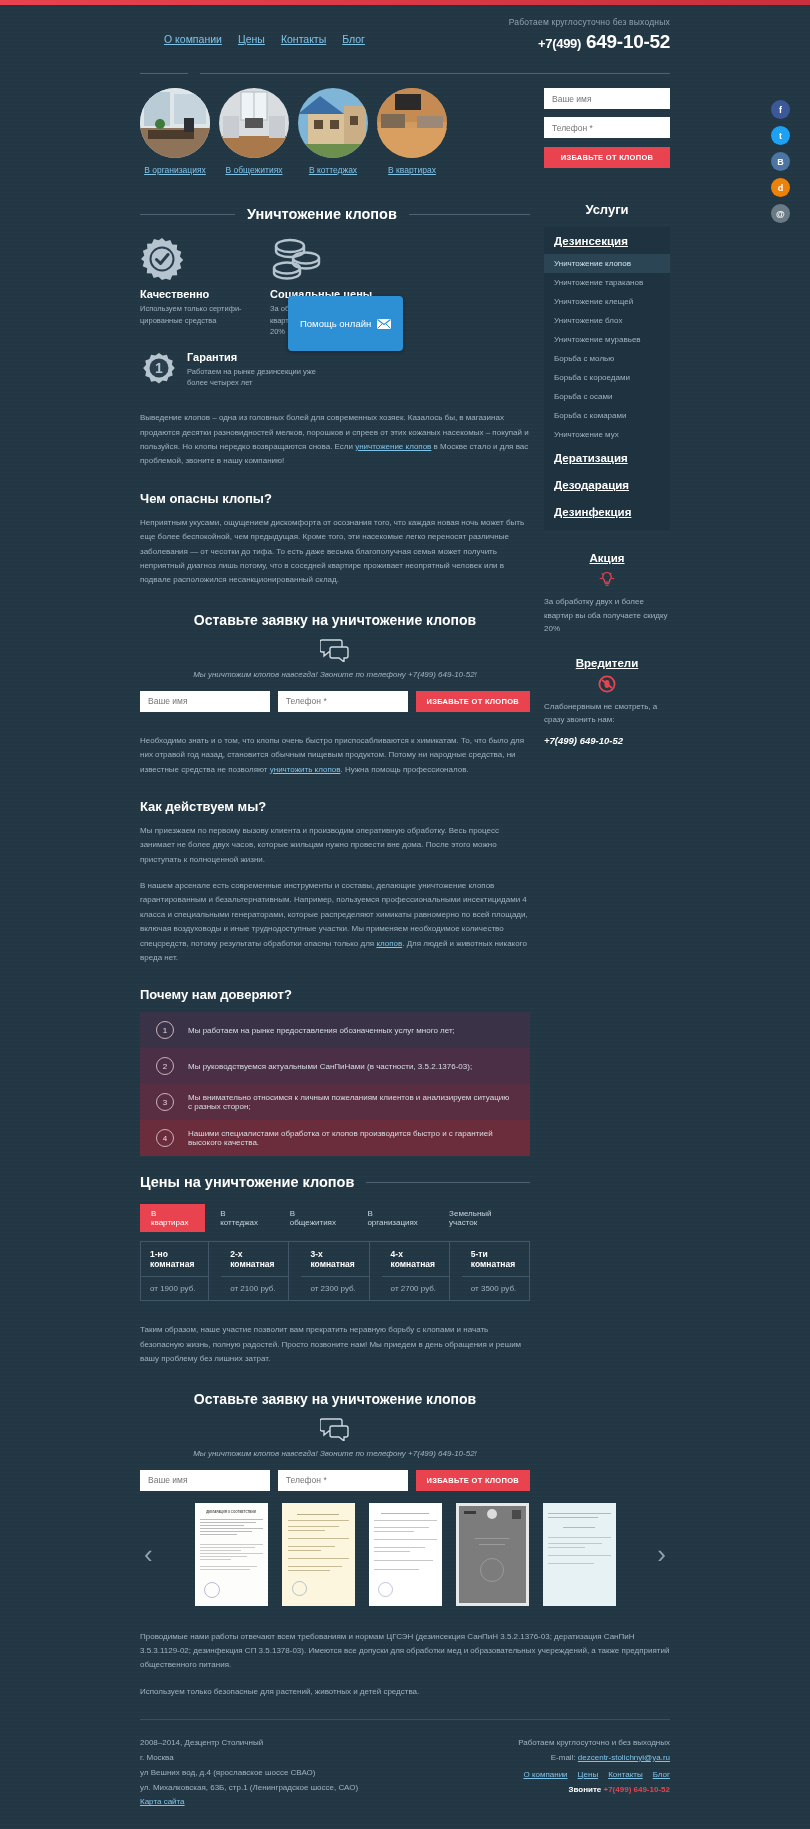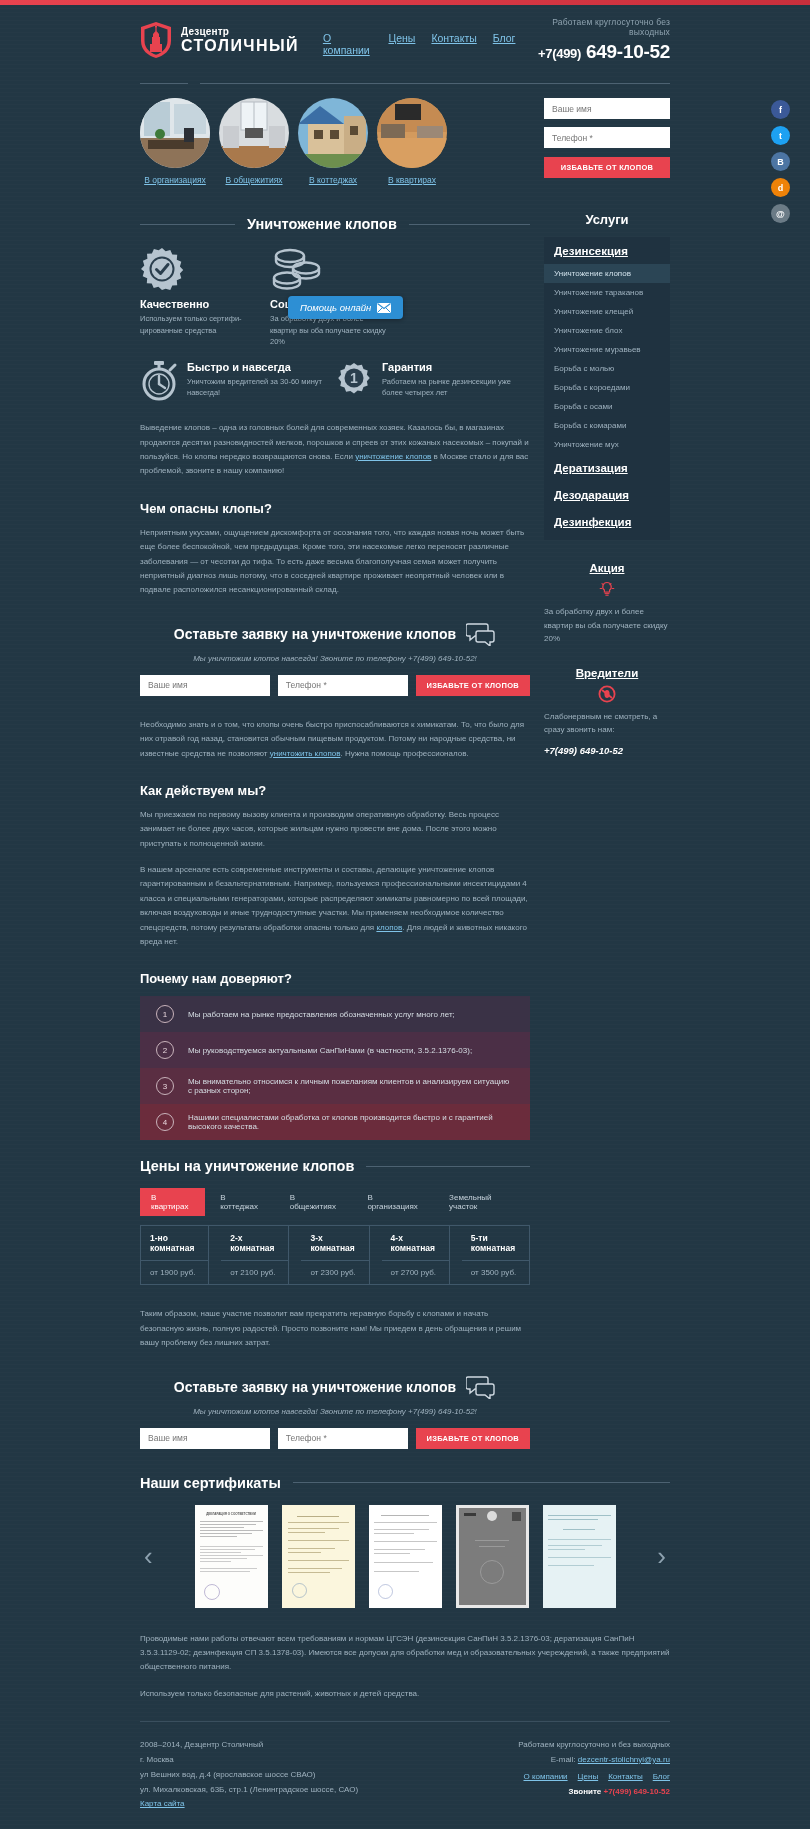--- a/index.html
+++ b/index.html
@@ -68,21 +68,21 @@
   .feat2 { display:flex; gap:9px; width:195px; align-items:flex-start;}
   .feat2 .ic { flex:0 0 auto; width:38px; height:38px; }
 
   .body-text { font-size:8px; color:#9fb2bf; line-height:1.8; margin-top:22px;}
   .body-text a { color:#7fc3e8; text-decoration:underline;}
 
   .h2 { font-size:13px; font-weight:bold; color:#fff; margin:22px 0 10px;}
 
   
   .cta { margin-top:24px; }
-  .cta-title-row { display:flex; align-items:center; justify-content:center; gap:10px;}
+  .cta-title-row { display:flex; align-items:center; justify-content:center; gap:10px;flex-direction:column;}
   .cta-title { font-size:14px; font-weight:bold; color:#fff;}
   .cta-sub { text-align:center; font-size:8px; color:#9fb2bf; font-style:italic; margin:8px 0 12px;}
   .cta-form { display:flex; gap:8px;}
   .cta-form .inp { width:175px; margin:0; height:21px;}
   .cta-form .btn-red { width:160px; height:21px; font-size:7.5px;}
 
   
   .trust { margin-top:6px; }
   .trust-row { display:flex; align-items:center; gap:14px; padding:9px 16px; font-size:8px; color:#d6dee4;}
   .trust-row:nth-child(1){ background:#3a3246;}
@@ -121,22 +121,22 @@
   .side-p { font-size:8px; color:#9fb2bf; line-height:1.65; margin-top:7px;}
   .side-phone { font-size:9.5px; font-weight:bold; font-style:italic; color:#fff; margin-top:9px;}
 
   
   .social { position:absolute; right:20px; top:100px; display:flex; flex-direction:column; gap:7px;}
   .soc { width:19px; height:19px; border-radius:50%; display:flex; align-items:center;
          justify-content:center; font-size:9px; color:#fff; font-weight:bold; cursor:pointer;}
 
   
   .chat { position:absolute; left:288px; top:296px; background:#2d8fd4; color:#fff;
-          padding:6px 12px; border-radius:4px; font-size:9.5px; display:flex; align-items:center;
-          gap:6px; cursor:pointer; box-shadow:0 1px 4px rgba(0,0,0,.35);font-style:italic;}
+          padding:22px 12px; border-radius:4px; font-size:9.5px; display:flex; align-items:center;
+          gap:6px; cursor:pointer; box-shadow:0 1px 4px rgba(0,0,0,.35);}
 
   
   .footer { border-top:1px solid #3a4f5e; margin-top:20px; padding:16px 0 26px; display:flex;}
   .f-left { width:330px; font-size:8px; color:#9fb2bf; line-height:1.85;}
   .f-right { margin-left:auto; text-align:right; font-size:8px; color:#9fb2bf; line-height:1.85;}
   .f-right a, .f-left a { color:#7fc3e8; text-decoration:underline; cursor:pointer;}
   .f-links { margin-top:2px; display:flex; gap:10px; justify-content:flex-end;}
   .f-phone { color:#fff; font-weight:bold;}
   .f-phone b { color:#e8434f; }
   svg { display:block; }
@@ -151,37 +151,20 @@
     <div class="soc" style="background:#3b5998">f</div>
     <div class="soc" style="background:#1da1f2">t</div>
     <div class="soc" style="background:#4c75a3">B</div>
     <div class="soc" style="background:#ee8208">d</div>
     <div class="soc" style="background:#6b7b86">@</div>
   </div>
 
   <div class="wrap">
 
     <div class="header">
-      <div class="logo">
-        <div class="shield">
-          <svg width="32" height="38" viewBox="0 0 32 38">
-            <path d="M16 1 L31 6 V20 C31 29 24 35 16 37 C8 35 1 29 1 20 V6 Z" fill="#e8434f"></path>
-            <path d="M16 4.5 L27.5 8.5 V20 C27.5 27 22 32 16 33.8 C10 32 4.5 27 4.5 20 V8.5 Z" fill="#223744"></path>
-            <rect x="15.4" y="6" width="1.2" height="4" fill="#e8434f"></rect>
-            <circle cx="16" cy="5.5" r="1.1" fill="#e8434f"></circle>
-            <path d="M13 13 L16 9.5 L19 13 V16 H13 Z" fill="#e8434f"></path>
-            <rect x="12" y="16" width="8" height="7" fill="#e8434f"></rect>
-            <rect x="10" y="23" width="12" height="8" fill="#e8434f"></rect>
-          </svg>
-        </div>
-        <div>
-          <div class="brand-sub">Дезцентр</div>
-          <div class="brand-main">СТОЛИЧНЫЙ</div>
-        </div>
-      </div>
       <div class="nav">
         <a>О компании</a>
         <a>Цены</a>
         <a>Контакты</a>
         <a>Блог</a>
       </div>
       <div class="hdr-right">
         <div class="hdr-note">Работаем круглосуточно без выходных</div>
         <div class="hdr-phone">
           <span class="code">+7(499)</span>
@@ -296,37 +279,20 @@
                 <ellipse cx="17" cy="31" rx="13" ry="5.5" fill="none" stroke="#b6c4cf" stroke-width="2.4"></ellipse>
                 <path d="M4 31 v5 a13 5.5 0 0 0 26 0 V31" fill="none" stroke="#b6c4cf" stroke-width="2.4"></path>
               </svg>
             </div>
             <div class="feat-h">Социальные цены</div>
             <div class="feat-p">За обработку двух и более квартир вы оба получаете скидку 20%</div>
           </div>
         </div>
 
         <div class="feats2">
-          <div class="feat2">
-            <div class="ic">
-              <svg width="38" height="40" viewBox="0 0 38 40">
-                <rect x="14" y="0" width="10" height="4" rx="1" fill="#b6c4cf"></rect>
-                <circle cx="19" cy="23" r="15" fill="none" stroke="#b6c4cf" stroke-width="3"></circle>
-                <circle cx="19" cy="23" r="10" fill="none" stroke="#b6c4cf" stroke-width="1.4"></circle>
-                <path d="M19 23 V15" stroke="#b6c4cf" stroke-width="2.4" stroke-linecap="round"></path>
-                <path d="M19 23 L25 27" stroke="#b6c4cf" stroke-width="2.4" stroke-linecap="round"></path>
-                <rect x="17.5" y="4" width="3" height="5" fill="#b6c4cf"></rect>
-                <path d="M30 9 l5 -5" stroke="#b6c4cf" stroke-width="3" stroke-linecap="round"></path>
-              </svg>
-            </div>
-            <div>
-              <div class="feat-h">Быстро и навсегда</div>
-              <div class="feat-p">Уничтожим вредителей за 30-60 минут навсегда!</div>
-            </div>
-          </div>
           <div class="feat2">
             <div class="ic">
               <svg width="38" height="40" viewBox="0 0 38 40">
                 <path d="M19 2 l3.6 2.6 4.3-.8 1.6 4.1 4.2 1.5-.8 4.3 2.9 3.3-2.9 3.3.8 4.3-4.2 1.5-1.6 4.1-4.3-.8L19 32.5l-3.6-2.6-4.3.8-1.6-4.1-4.2-1.5.8-4.3L3.2 17l2.9-3.3-.8-4.3 4.2-1.5 1.6-4.1 4.3.8z" fill="#b6c4cf"></path>
                 <circle cx="19" cy="17" r="9.5" fill="#2a3e4d"></circle>
                 <text x="19" y="22" font-family="Liberation Sans, sans-serif" font-size="14" font-weight="bold" fill="#b6c4cf" text-anchor="middle">1</text>
               </svg>
             </div>
             <div>
               <div class="feat-h">Гарантия</div>
@@ -488,24 +454,20 @@
                 <path d="M4 5 l10 8" stroke="#e8434f" stroke-width="1.8"></path>
               </svg>
             </span>
           </div>
           <div class="side-p">Слабонервным не смотреть, а сразу звонить нам:</div>
           <div class="side-phone">+7(499) 649-10-52</div>
         </div>
       </div>
     </div>
 
-    <div class="sec-title-row" style="margin-top:26px">
-      <div class="sec-title">Наши сертификаты</div>
-      <div class="line"></div>
-    </div>
     <div class="certs">
       <div class="arrow">‹</div>
       <div class="cert-list">
         <div class="cert" style="background:#fdfdfb">
           <div style="padding:6px 5px;font-size:2.2px;color:#555;line-height:2.6">
             <div style="text-align:center;font-weight:bold;font-size:3px;margin-bottom:3px">ДЕКЛАРАЦИЯ О СООТВЕТСТВИИ</div>
             <div style="height:1px;background:#bbb;margin:2px 0"></div>
             <div style="height:1px;background:#bbb;margin:2px 0;width:90%"></div>
             <div style="height:1px;background:#bbb;margin:2px 0;width:70%"></div>
             <div style="height:1px;background:#bbb;margin:2px 0"></div>

